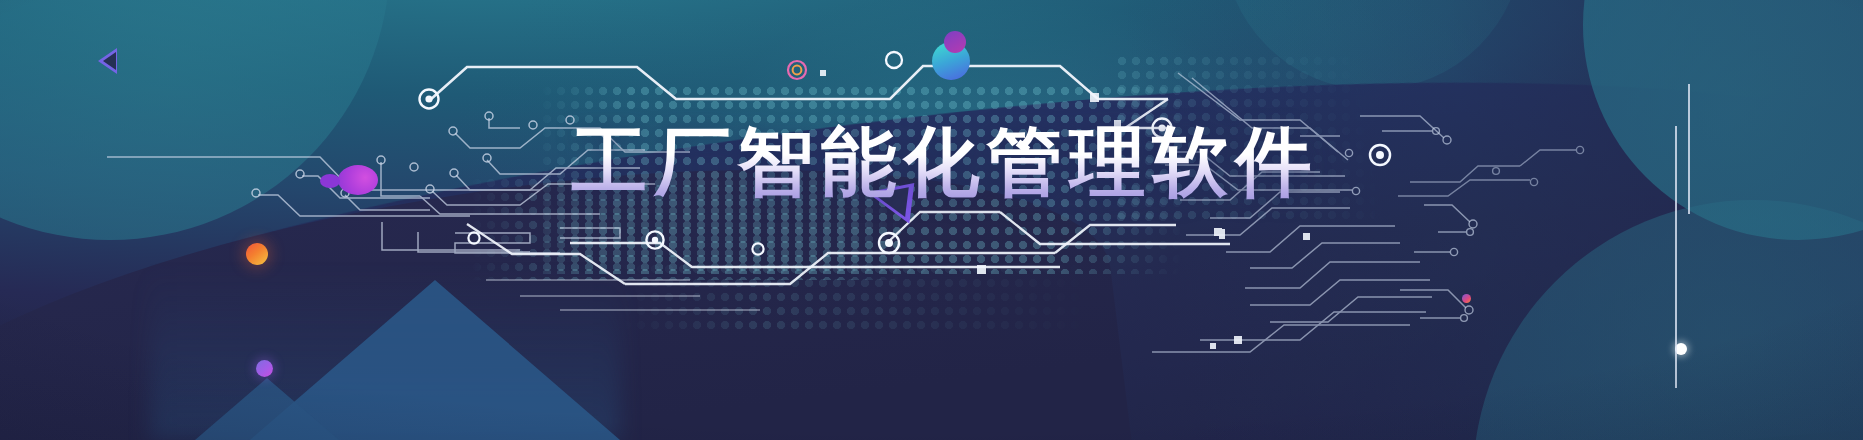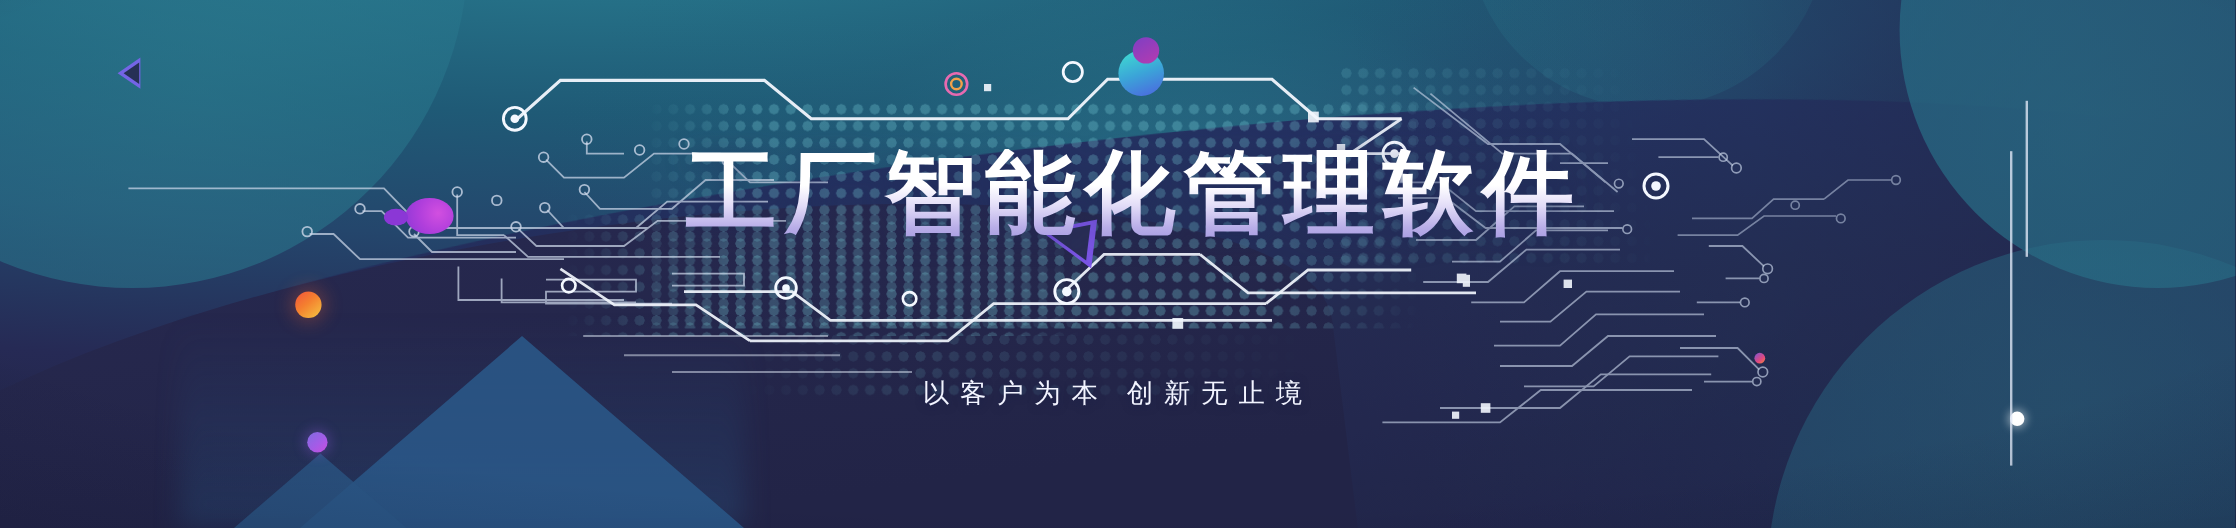--- a/index.html
+++ b/index.html
@@ -416,15 +416,14 @@
   <div class="dot dot-pink-right"></div>
   <div class="dot dot-white-right"></div>
   <div class="vline vline-1"></div>
   <div class="vline vline-2"></div>
 
   <div class="bg-vignette"></div>
 
   <h1 class="title">工厂智能化管理软件</h1>
 
 
-  <div class="slogan">以客户为本  创新无止境</div>
 
 </div>
 
 </body></html>

